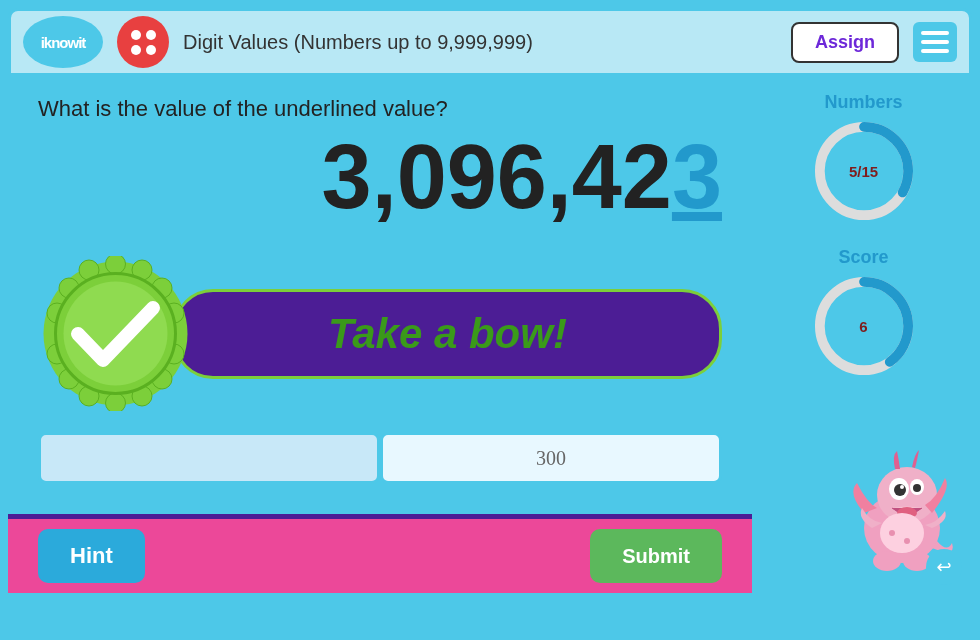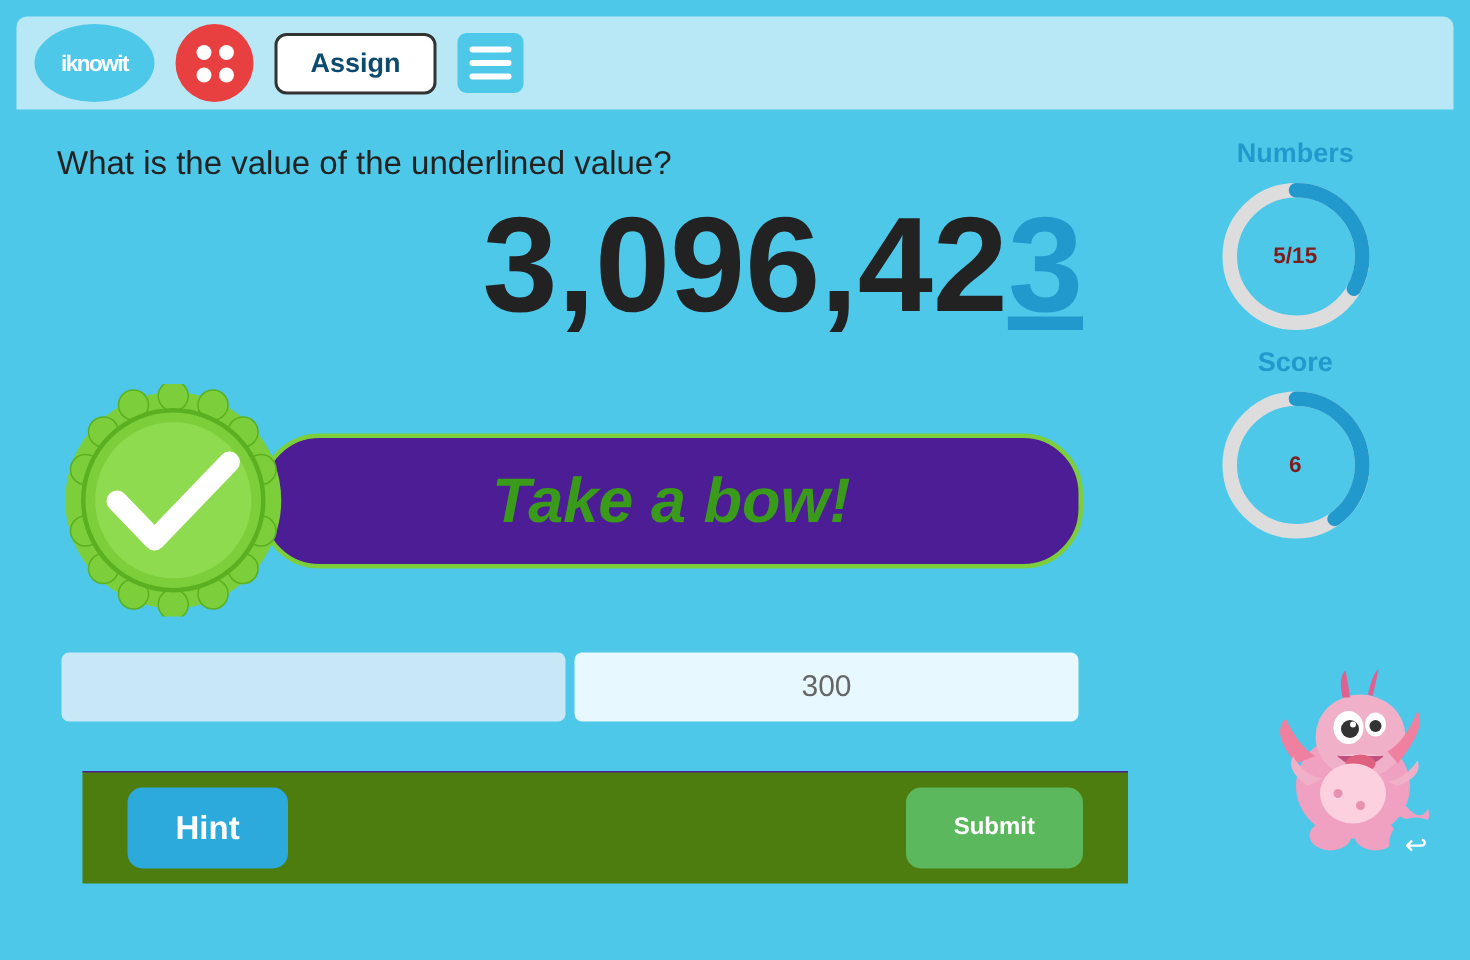--- a/index.html
+++ b/index.html
@@ -87,21 +87,21 @@
     }
 
     .assign-btn {
       background: white;
       border: 2px solid #333;
       border-radius: 8px;
       padding: 8px 22px;
       font-size: 18px;
       font-weight: bold;
       cursor: pointer;
-      color: #0c4a6e;
+      color: #6d28d9;
     }
 
     .menu-btn {
       background: #4dc8e8;
       border: none;
       border-radius: 6px;
       width: 44px;
       height: 40px;
       display: flex;
       flex-direction: column;
@@ -199,63 +199,63 @@
       font-weight: 900;
       color: #3a9a1a;
       font-style: italic;
     }
 
     
     .answer-area {
       margin-top: auto;
       display: flex;
       margin-bottom: 10px;
+      font-family: Liberation Serif, serif;
     }
 
     .answer-box {
       flex: 1;
       height: 52px;
       border: 3px solid #4dc8e8;
       border-radius: 8px;
       background: #e8f8ff;
       display: flex;
       align-items: center;
       justify-content: center;
       font-size: 20px;
       color: #666;
     }
 
     
     .bottom-buttons {
       display: flex;
       justify-content: space-between;
       padding: 10px 30px;
-      background: #4d7c0f;
-      border-top: 1px solid #4c1d95;
-      margin-left: 47px;
+      background: #ec4899;
+      border-top: 5px solid #4c1d95;
     }
 
     .hint-btn {
       background: #2baadb;
       color: white;
       border: none;
       border-radius: 10px;
       padding: 14px 32px;
       font-size: 22px;
       font-weight: bold;
       cursor: pointer;
     }
 
     .submit-btn {
       background: #5cb85c;
       color: white;
       border: none;
       border-radius: 10px;
       padding: 14px 32px;
-      font-size: 16px;
+      font-size: 20px;
       font-weight: bold;
       cursor: pointer;
     }
 
     
     .right-panel {
       width: 220px;
       border-left: 3px solid #4dc8e8;
       display: flex;
       flex-direction: column;
@@ -269,21 +269,21 @@
       font-weight: bold;
       color: #2299cc;
       margin-bottom: 8px;
     }
 
     .score-title {
       font-size: 18px;
       font-weight: bold;
       color: #2299cc;
       margin-bottom: 8px;
-      margin-top: 10px;
+      margin-top: 26px;
     }
 
     
     .donut-container {
       position: relative;
       width: 100px;
       height: 100px;
     }
 
     .donut-svg {
@@ -347,20 +347,21 @@
       <span class="logo-inner">iknowit</span>
     </div>
     <div class="dice-icon">
       <div class="dice-dots">
         <div class="dot"></div>
         <div class="dot"></div>
         <div class="dot"></div>
         <div class="dot"></div>
       </div>
     </div>
+    <span class="header-title">Digit Values (Numbers up to 9,999,999)</span>
     <button class="assign-btn">Assign</button>
     <div class="menu-btn">
       <div class="menu-line"></div>
       <div class="menu-line"></div>
       <div class="menu-line"></div>
     </div>
   </div>
 
   <div class="content-body">
 

